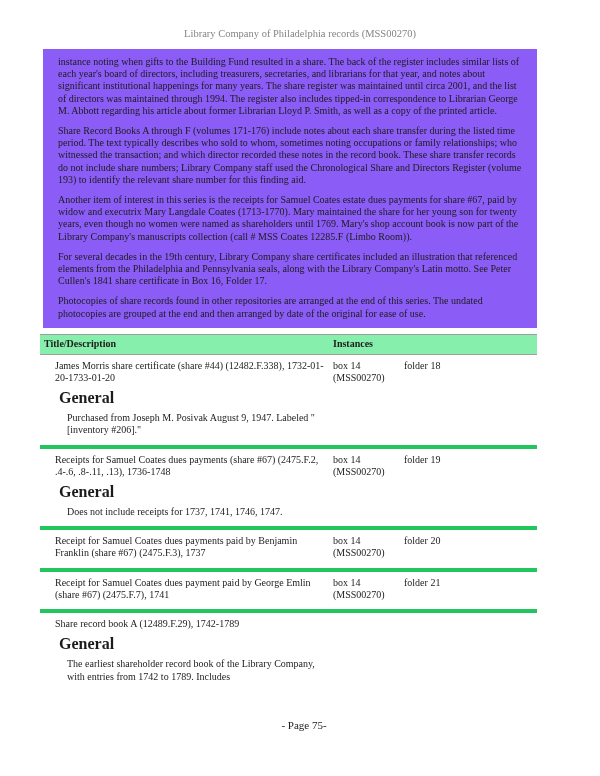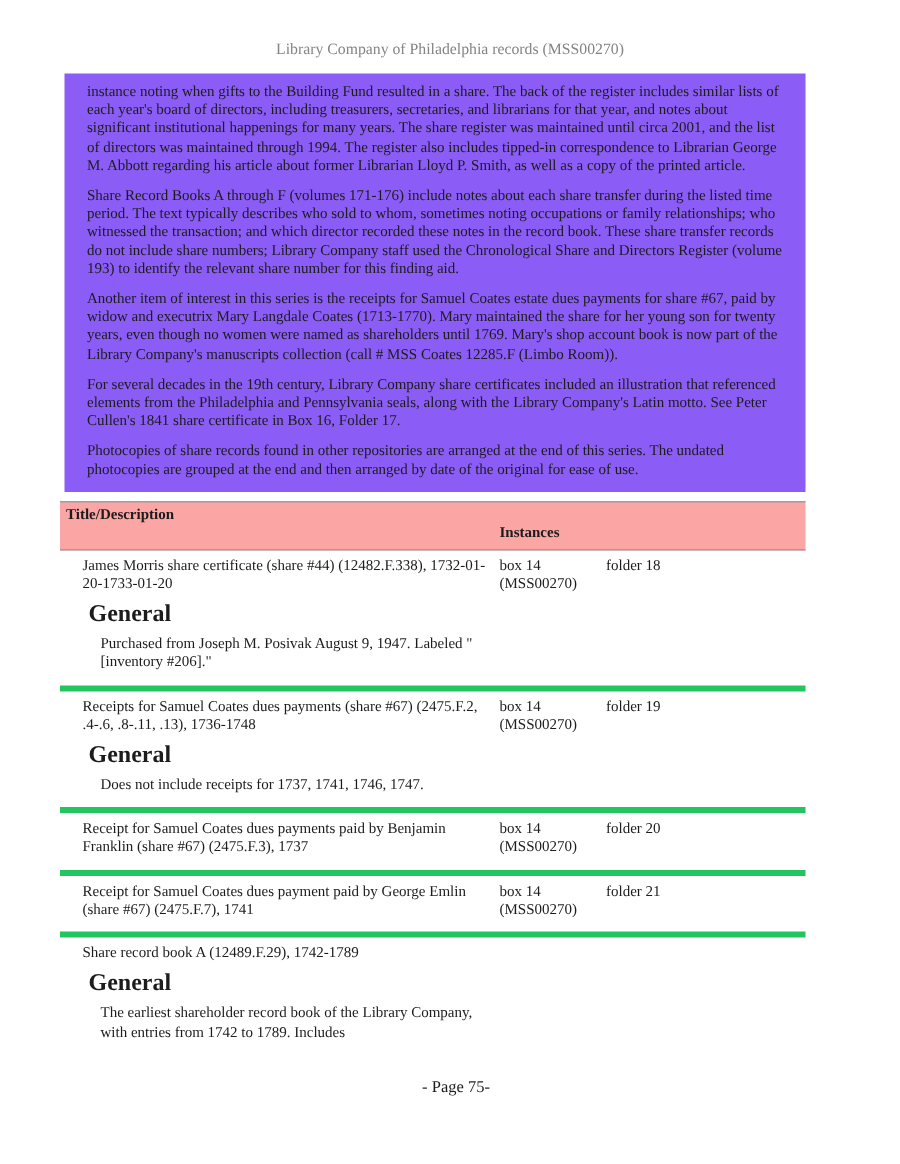--- a/index.html
+++ b/index.html
@@ -34,29 +34,29 @@
   }
   .overview p:last-child { margin-bottom: 0; }
 
   .contents-table {
     margin-left: 40px;
     width: 497px;
     font-size: 10px;
   }
   .thead {
     display: flex;
-    background: #fca5a5;
+    background: #86efac;
     border-top: 1px solid #9e9e9e;
     border-bottom: 1px solid #9e9e9e;
     font-weight: bold;
     padding: 3px 0 4px 0;
     line-height: 12px;
   }
   .thead .h-title { width: 293px; padding-left: 4px; }
-  .thead .h-instances { flex: 1; margin-top: 12px; }
+  .thead .h-instances { flex: 1; }
 
   .trow {
     display: flex;
     border-bottom: 4px solid #22c55e;
     padding: 5px 0 8px 0;
   }
   .trow:last-child { border-bottom: none; }
   .cell-title { width: 293px; padding-left: 15px; }
   .row-title { width: 272px; line-height: 12.2px; }
   .general-heading {

